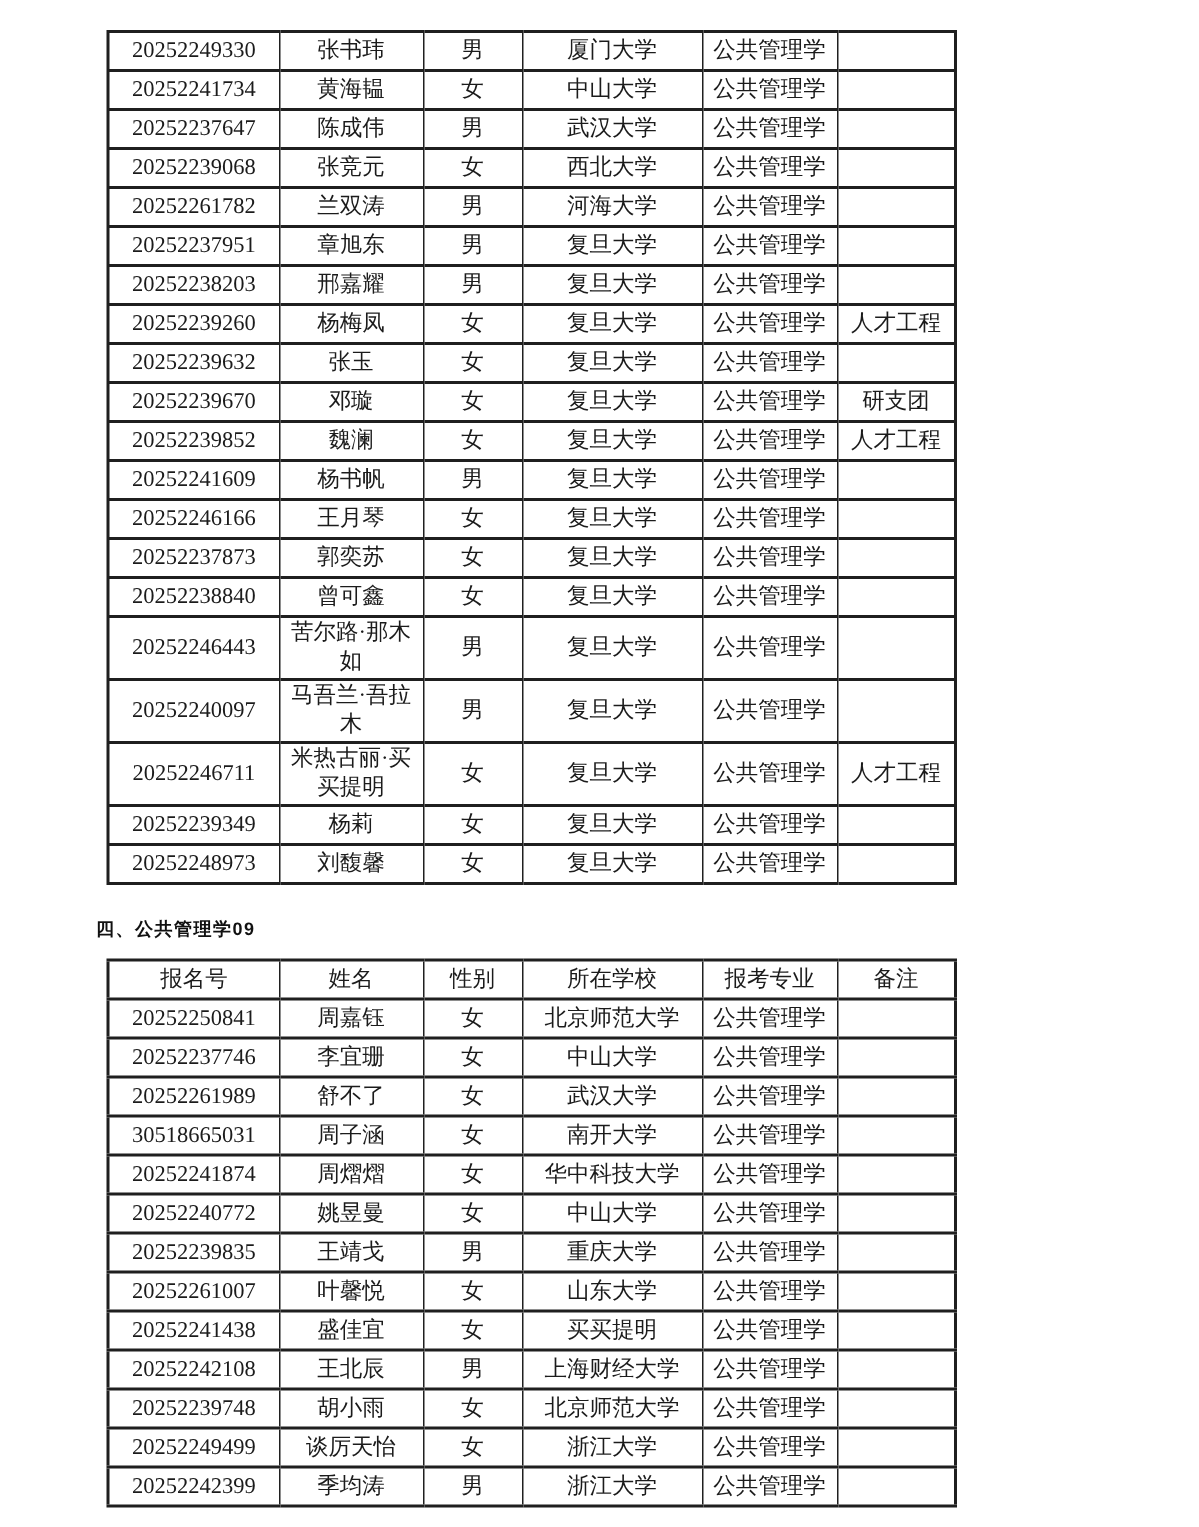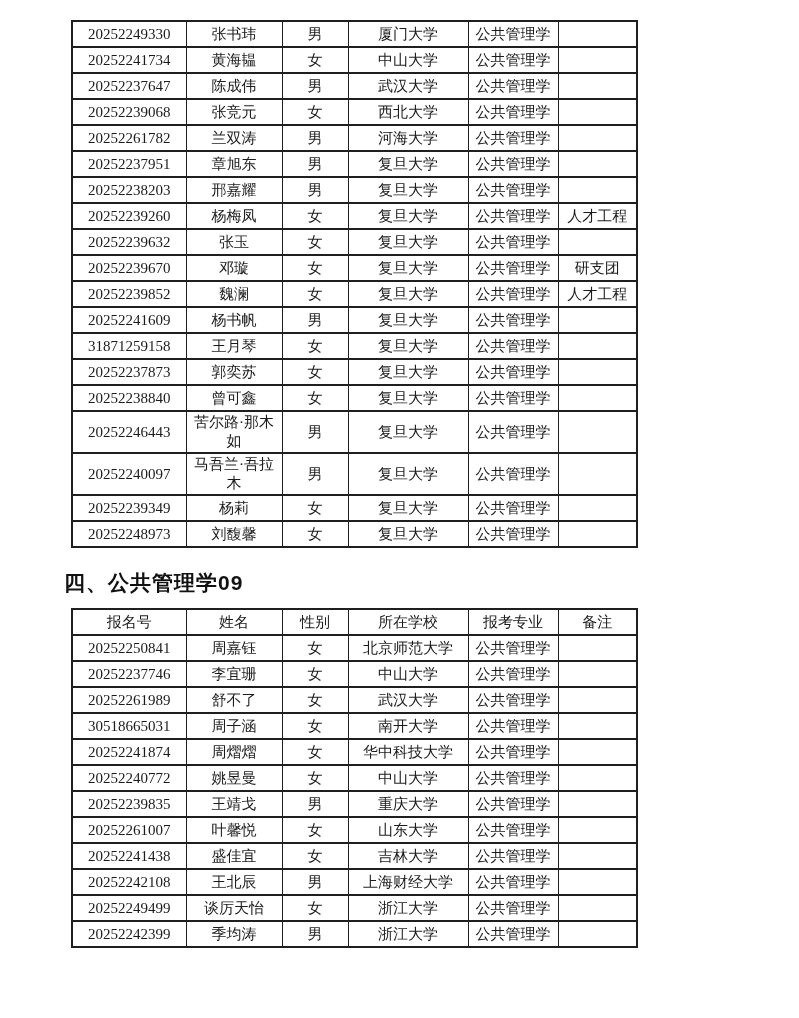--- a/index.html
+++ b/index.html
@@ -58,21 +58,21 @@
 
   .section-heading {
     margin: 0;
     padding: 0;
     position: relative;
     left: -7px;
     margin-top: 21px;
     margin-bottom: 11px;
     font-family: "Liberation Sans", "DejaVu Sans", sans-serif;
     font-weight: bold;
-    font-size: 21px;
+    font-size: 12px;
     color: #111111;
     letter-spacing: 1px;
   }
 </style>
 </head>
 <body>
 
 <div class="page">
   <div class="content">
 
@@ -176,21 +176,21 @@
           </tr>
           <tr>
             <td>20252241609</td>
             <td>杨书帆</td>
             <td>男</td>
             <td>复旦大学</td>
             <td>公共管理学</td>
             <td></td>
           </tr>
           <tr>
-            <td>31871259158</td>
+            <td>20252246166</td>
             <td>王月琴</td>
             <td>女</td>
             <td>复旦大学</td>
             <td>公共管理学</td>
             <td></td>
           </tr>
           <tr>
             <td>20252237873</td>
             <td>郭奕苏</td>
             <td>女</td>
@@ -214,20 +214,28 @@
             <td>公共管理学</td>
             <td></td>
           </tr>
           <tr>
             <td>20252240097</td>
             <td>马吾兰·吾拉木</td>
             <td>男</td>
             <td>复旦大学</td>
             <td>公共管理学</td>
             <td></td>
+          </tr>
+          <tr>
+            <td>20252246711</td>
+            <td>米热古丽·买买提明</td>
+            <td>女</td>
+            <td>复旦大学</td>
+            <td>公共管理学</td>
+            <td>人才工程</td>
           </tr>
           <tr>
             <td>20252239349</td>
             <td>杨莉</td>
             <td>女</td>
             <td>复旦大学</td>
             <td>公共管理学</td>
             <td></td>
           </tr>
           <tr>
@@ -324,33 +332,41 @@
             <td>叶馨悦</td>
             <td>女</td>
             <td>山东大学</td>
             <td>公共管理学</td>
             <td></td>
           </tr>
           <tr>
             <td>20252241438</td>
             <td>盛佳宜</td>
             <td>女</td>
-            <td>吉林大学</td>
+            <td>买买提明</td>
             <td>公共管理学</td>
             <td></td>
           </tr>
           <tr>
             <td>20252242108</td>
             <td>王北辰</td>
             <td>男</td>
             <td>上海财经大学</td>
             <td>公共管理学</td>
             <td></td>
           </tr>
           <tr>
+            <td>20252239748</td>
+            <td>胡小雨</td>
+            <td>女</td>
+            <td>北京师范大学</td>
+            <td>公共管理学</td>
+            <td></td>
+          </tr>
+          <tr>
             <td>20252249499</td>
             <td>谈厉天怡</td>
             <td>女</td>
             <td>浙江大学</td>
             <td>公共管理学</td>
             <td></td>
           </tr>
           <tr>
             <td>20252242399</td>
             <td>季均涛</td>

